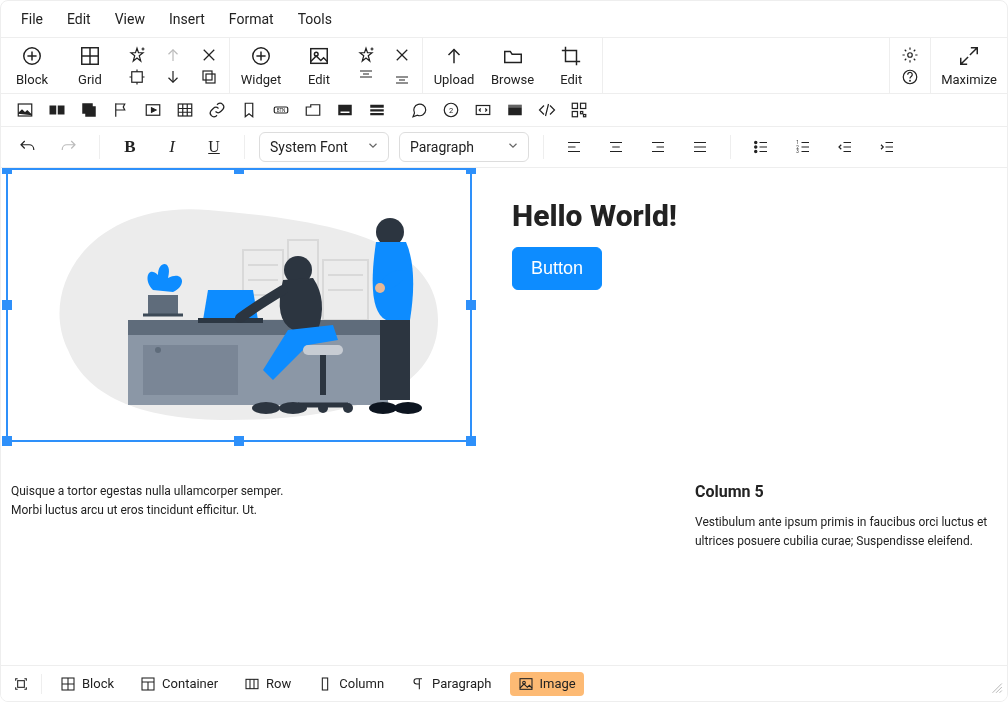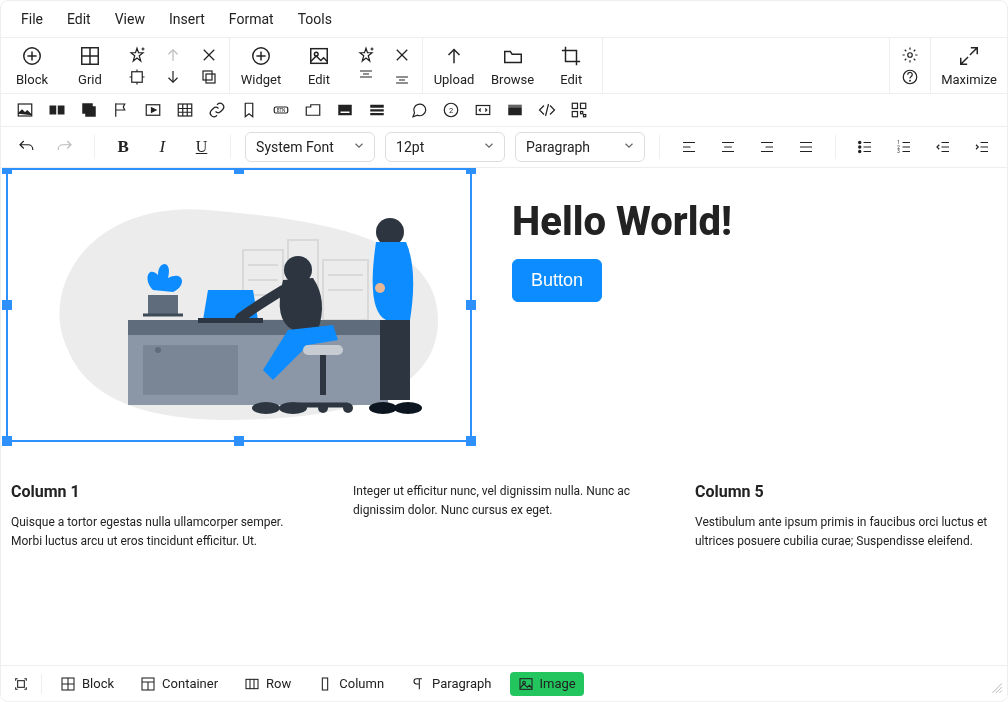--- a/index.html
+++ b/index.html
@@ -116,38 +116,38 @@
   .handle{position:absolute;width:10px;height:10px;background:#2e90fa;border:1px solid #2e90fa;}
   .h-tl{top:-6px;left:-6px;} .h-tr{top:-6px;right:-6px;}
   .h-bl{bottom:-6px;left:-6px;} .h-br{bottom:-6px;right:-6px;}
   .h-tm{top:-6px;left:50%;transform:translateX(-50%);}
   .h-bm{bottom:-6px;left:50%;transform:translateX(-50%);}
   .h-ml{left:-6px;top:50%;transform:translateY(-50%);}
   .h-mr{right:-6px;top:50%;transform:translateY(-50%);}
   .illus{width:462px;height:270px;display:block;}
 
   .hero-text { flex:1; padding-top:30px;}
-  .hero-text h2{font-size:40px;font-weight:800;color:#222;margin-bottom:14px;}
+  .hero-text h2{font-size:30px;font-weight:800;color:#222;margin-bottom:14px;}
   .hero-text p{font-size:16px;line-height:1.55;color:#222;margin-bottom:20px;}
   .btn-primary{
     background:#0d8cff;border:1px solid #0d8cff;color:#fff;font-size:18px;padding:10px 18px;border-radius:6px;cursor:pointer;
   }
 
   .cols{display:flex;gap:40px;padding:0 10px;}
   .col{flex:1;}
   .col h4{font-size:16px;font-weight:700;margin-bottom:12px;}
   .col p{font-size:12px;line-height:1.55;color:#222;}
 
   .breadcrumb {
     display:flex;align-items:center;gap:10px;border-top:1px solid #eee;padding:4px 10px;
     position:absolute;bottom:0;left:0;right:0;background:#fff;height:36px;
   }
   .bc-item{display:flex;align-items:center;gap:6px;padding:4px 8px;border-radius:4px;font-size:13px;cursor:pointer;}
   .bc-item svg{width:16px;height:16px;stroke:#222;fill:none;stroke-width:1.6;}
-  .bc-item.active{background:#22c55e;}
+  .bc-item.active{background:#fdba74;}
   .resize-handle{position:absolute;bottom:4px;right:4px;}
   .resize-handle svg{width:14px;height:14px;stroke:#999;fill:none;stroke-width:1.2;}
   .root{position:relative;height:100%;}
 </style>
 </head>
 <body>
 <div class="root">
 
 <div class="menubar">
   <span>File</span>
@@ -470,26 +470,20 @@
       </div>
   <div class="fr-btn">
         <span class="fr-italic">I</span>
       </div>
   <div class="fr-btn">
         <span class="fr-underline">U</span>
       </div>
   <div class="fr-sep"></div>
   <div class="fr-select" style="min-width:130px">
     <span>System Font</span>
-    <span class="chev"><svg viewBox="0 0 24 24">
-            <polyline points="6,9 12,15 18,9"></polyline>
-          </svg></span>
-  </div>
-  <div class="fr-select" style="min-width:120px">
-    <span>12pt</span>
     <span class="chev"><svg viewBox="0 0 24 24">
             <polyline points="6,9 12,15 18,9"></polyline>
           </svg></span>
   </div>
   <div class="fr-select" style="min-width:130px">
     <span>Paragraph</span>
     <span class="chev"><svg viewBox="0 0 24 24">
             <polyline points="6,9 12,15 18,9"></polyline>
           </svg></span>
   </div>
@@ -625,25 +619,23 @@
       </svg>
     </div>
     <div class="hero-text">
       <h2>Hello World!</h2>
       <button class="btn-primary">Button</button>
     </div>
   </div>
 
   <div class="cols">
     <div class="col">
-      <h4>Column 1</h4>
       <p>Quisque a tortor egestas nulla ullamcorper semper. Morbi luctus arcu ut eros tincidunt efficitur. Ut.</p>
     </div>
     <div class="col">
-      <p>Integer ut efficitur nunc, vel dignissim nulla. Nunc ac dignissim dolor. Nunc cursus ex eget.</p>
     </div>
     <div class="col">
       <h4>Column 5</h4>
       <p>Vestibulum ante ipsum primis in faucibus orci luctus et ultrices posuere cubilia curae; Suspendisse eleifend.</p>
     </div>
   </div>
 </div>
 
 <div class="breadcrumb">
   <div class="bc-item" style="padding:4px 2px">

